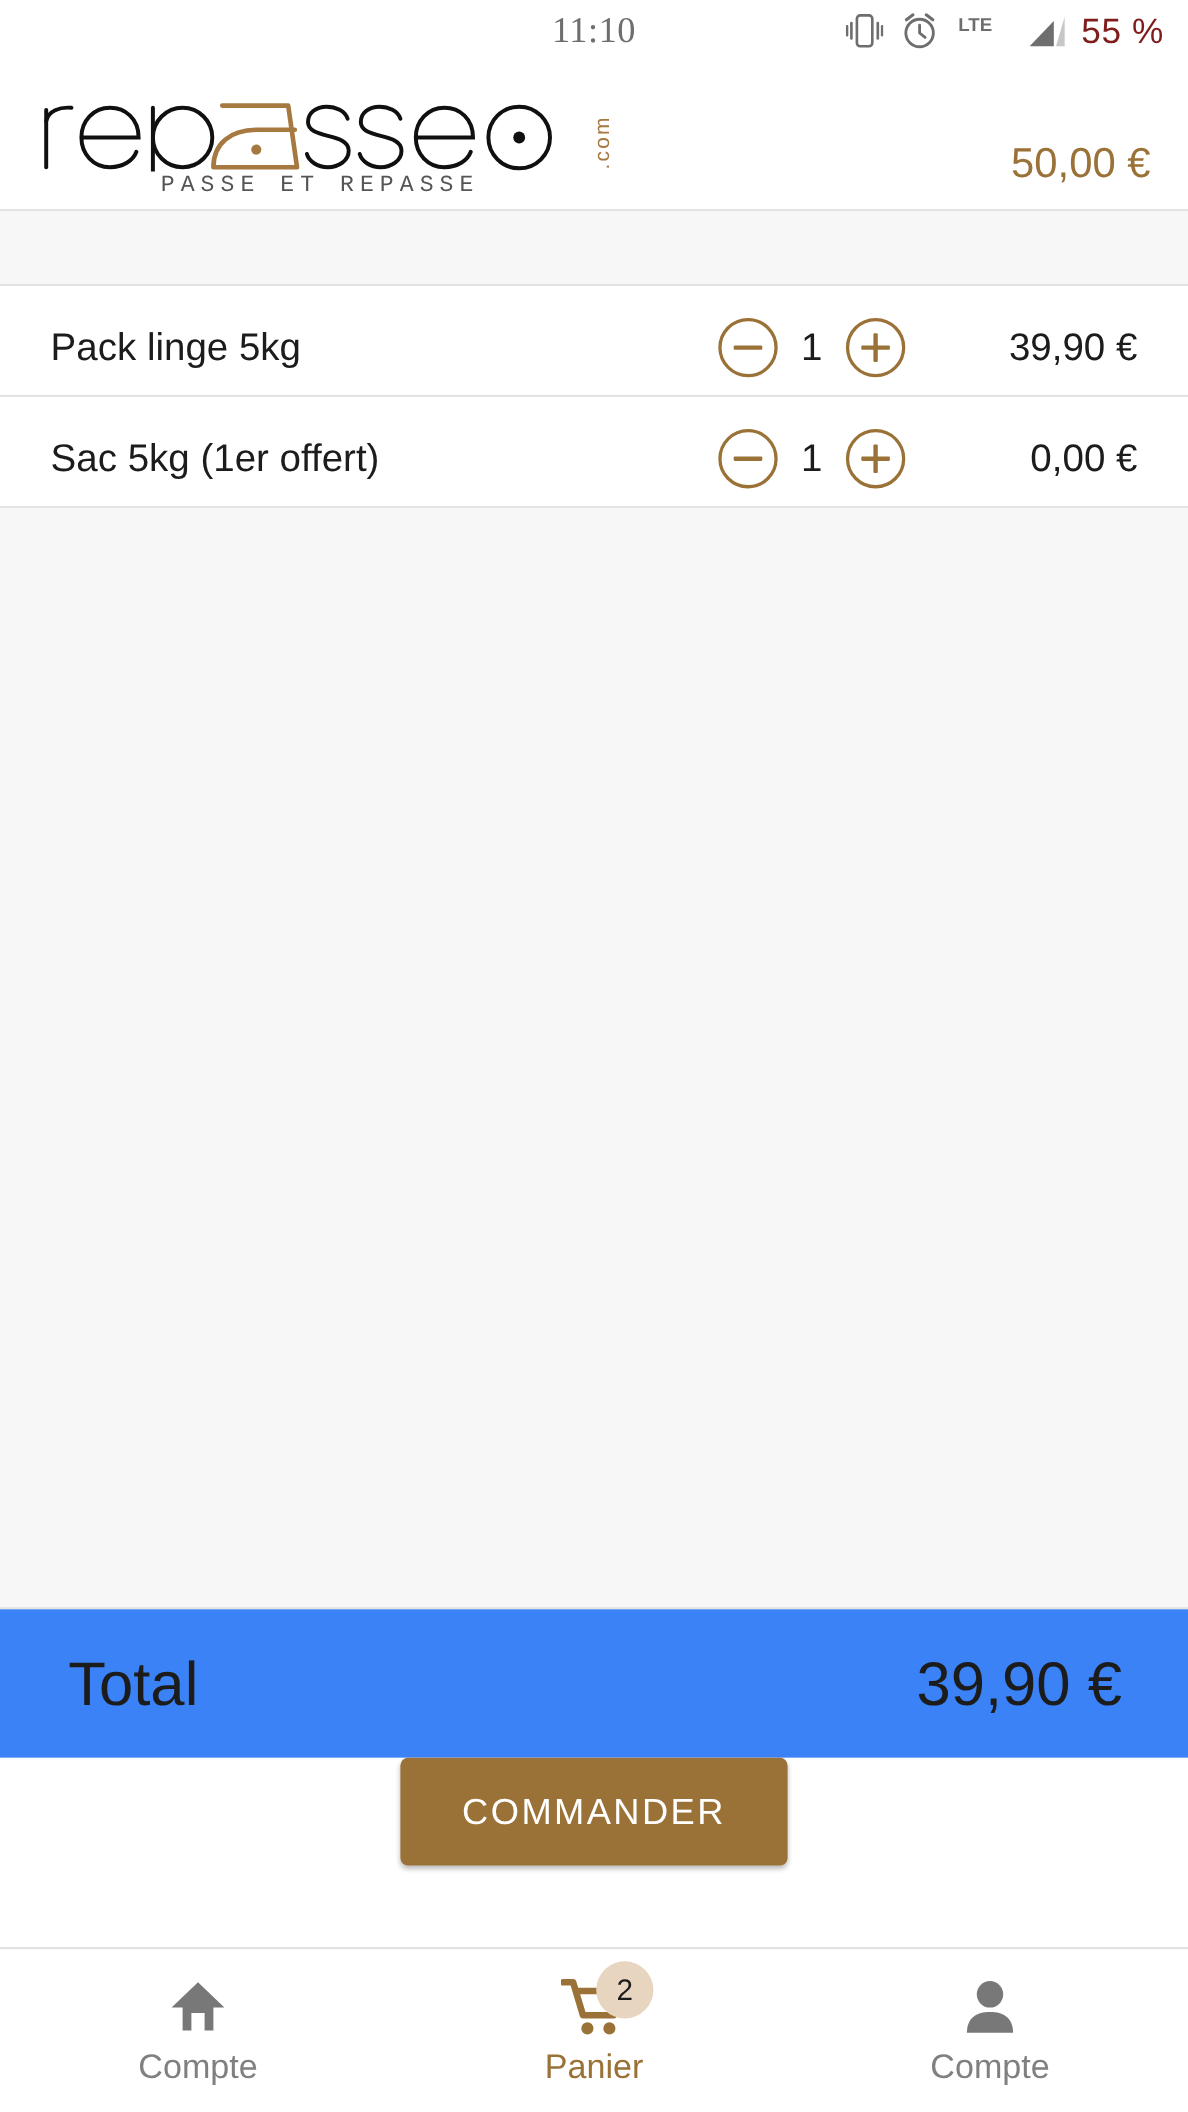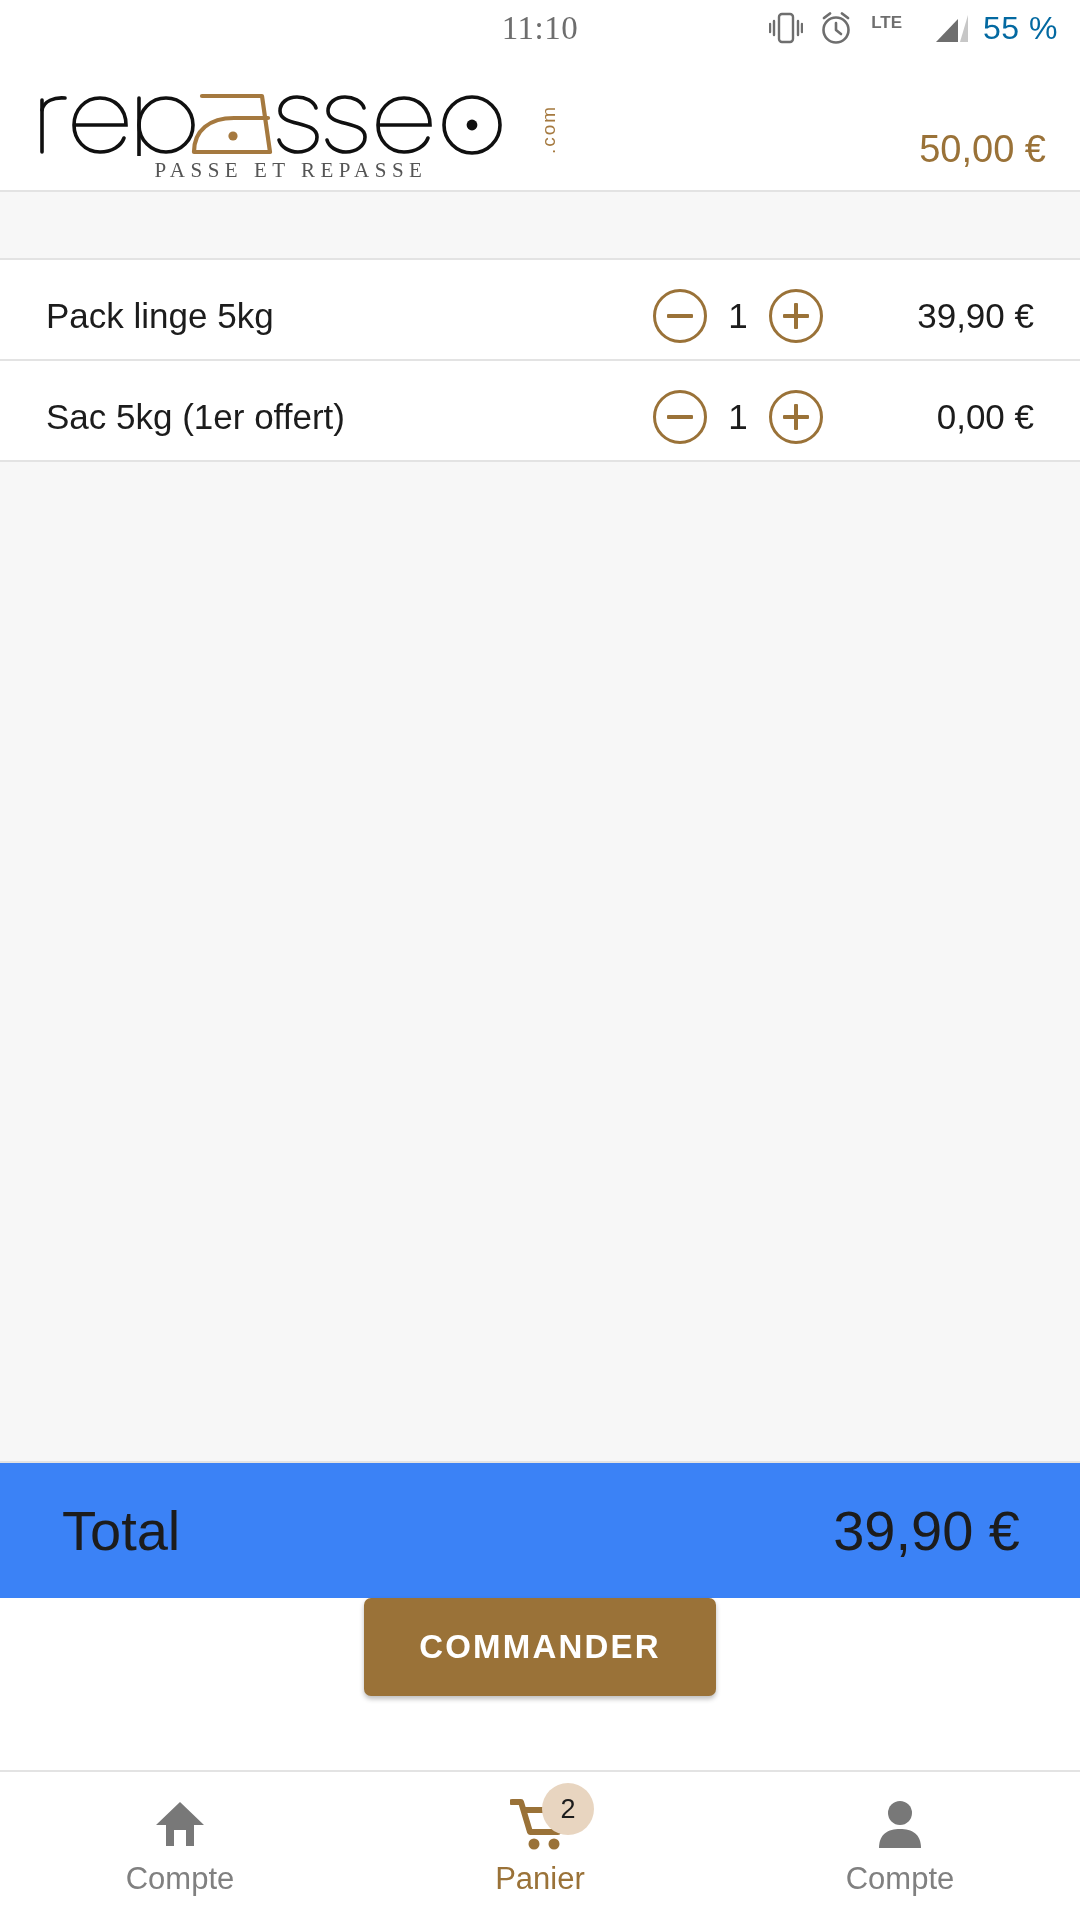--- a/index.html
+++ b/index.html
@@ -20,21 +20,21 @@
   }
   .sb-clock {
     position:absolute; left:0; right:0; text-align:center;
     font-size:33px; color:#6e6e6e; letter-spacing:.5px;
     font-family:Liberation Serif, serif;
   }
   .sb-right {
     margin-left:auto; display:flex; align-items:center; gap:15px; z-index:2;
   }
   .sb-icon { display:flex; align-items:center; justify-content:center; }
-  .sb-batt { font-size:32px; color:#0369a1; letter-spacing:.5px; }
+  .sb-batt { font-size:32px; color:#7f1d1d; letter-spacing:.5px; }
   .lte-wrap { display:flex; align-items:flex-end;gap:36px; }
   .lte-txt { font-size:17px; font-weight:bold; color:#6e6e6e; line-height:1;
              position:relative; top:-12px; right:-2px; letter-spacing:0; }
 
   
   .header {
     flex:0 0 134px; background:#fff; display:flex; align-items:flex-start;
     padding:14px 28px 0 34px; position:relative;
   }
   .brand { position:relative; width:540px; }
@@ -42,21 +42,21 @@
   .logo-svg { display:block; }
   .dotcom {
     font-size:19px; color:#a5793f; letter-spacing:2px;
     writing-mode:vertical-rl; transform:rotate(180deg);
     margin-left:4px; margin-top:6px; height:78px;
     font-family:"Liberation Sans", sans-serif;
   }
   .tagline {
     text-align:center; font-size:21px; letter-spacing:5.5px;
     color:#555; margin-top:2px; padding-right:26px;
-    font-family:Liberation Serif, serif;
+    font-family:Liberation Mono, monospace;
   }
   .header-price {
     margin-left:auto; font-size:38px; font-weight:normal; color:#9a7238;
     padding-top:58px; padding-right:6px; white-space:nowrap;
   }
 
   
   .hr { height:2px; background:#e3e3e3; flex:0 0 2px; }
   .grey-strip { flex:0 0 66px; background:#f7f7f7; }
 
@@ -85,21 +85,21 @@
     flex:0 0 135px; background:#3b82f6; display:flex; align-items:center;
     padding:0 60px 0 62px;
   }
   .total-label { font-size:56px; color:#1c1c1c; }
   .total-value { margin-left:auto; font-size:56px; color:#1c1c1c; white-space:nowrap; }
 
   
   .btn-zone { flex:0 0 172px; background:#fff; display:flex; align-items:flex-start; justify-content:center; }
   .order-btn {
     width:352px; height:98px; background:#9a7238; border:none; border-radius:7px;
-    color:#ffffff; font-size:33px; font-weight:bold; letter-spacing:2.2px;
+    color:#ffffff; font-size:33px; font-weight:normal; letter-spacing:2.2px;
     display:flex; align-items:center; justify-content:center;
     box-shadow:0 3px 5px rgba(0,0,0,0.26); cursor:pointer;
     font-family:"Liberation Sans", sans-serif;
   }
 
   
   .bottomnav {
     flex:0 0 150px; background:#fff; display:flex; border-top:2px solid #e3e3e3;
   }
   .nav-item {

